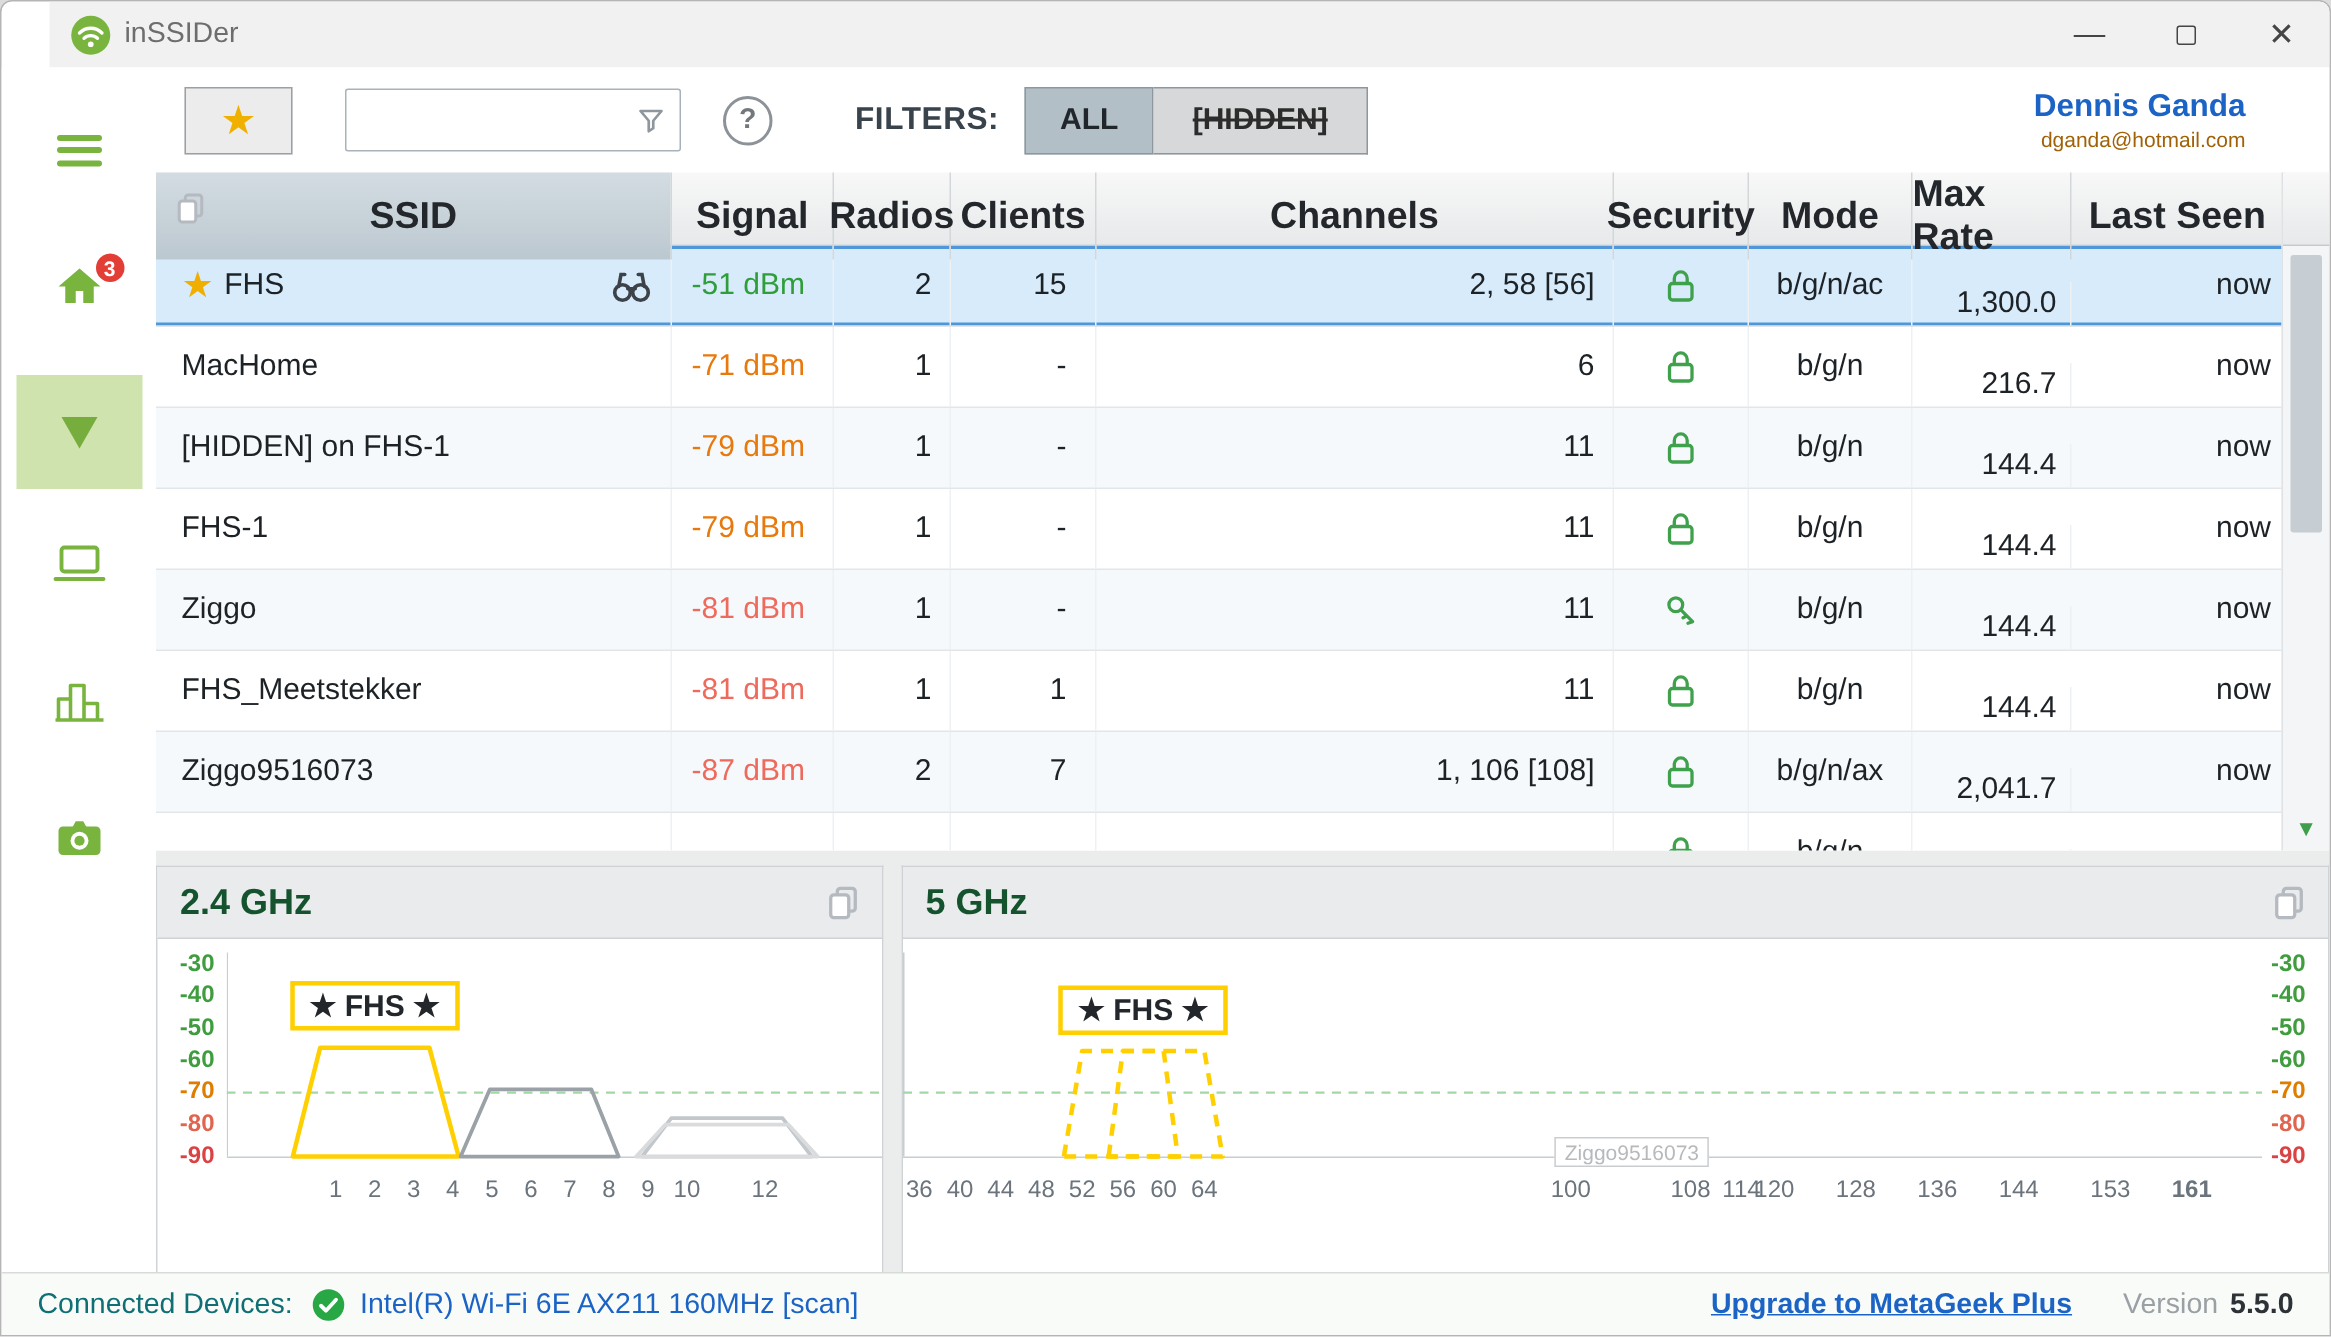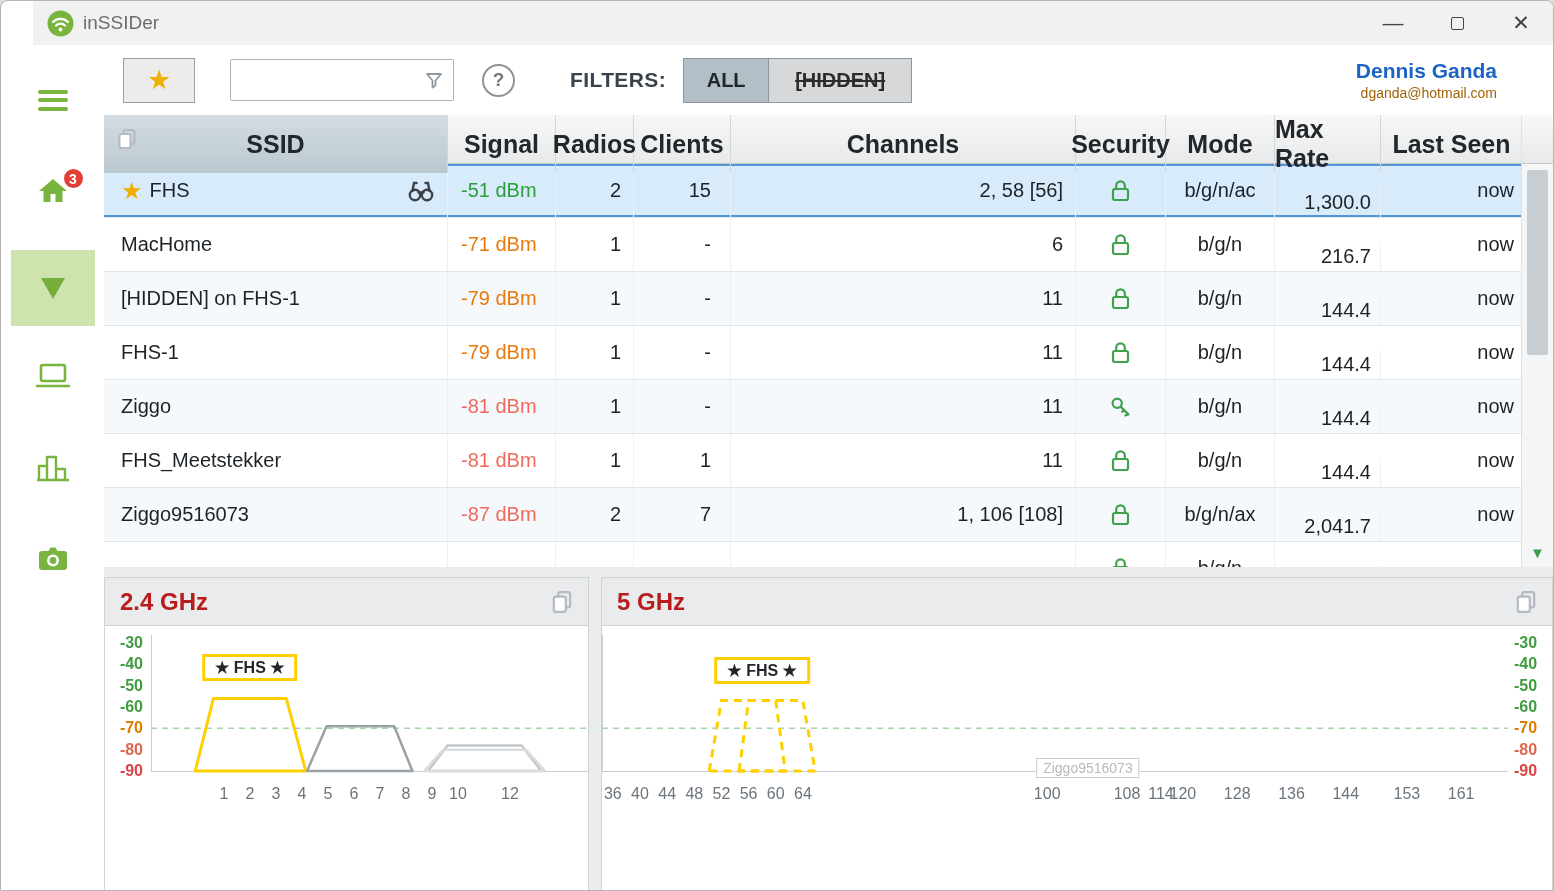--- a/index.html
+++ b/index.html
@@ -76,31 +76,31 @@
   .vs-cap { height:49px; background:linear-gradient(#f8f8f8,#e7e9ea); border-bottom:1px solid #c6cacd; }
   .vs-thumb { position:absolute; left:5px; right:5px; top:55px; height:185px; background:#c7ced3; border-radius:2px; }
   .vs-down { position:absolute; bottom:2px; left:0; right:0; height:26px; display:flex; align-items:center; justify-content:center; color:#3f9d4b; font-size:15px; }
 
   
   .charts { flex:1; background:#ebecec; display:flex; gap:12px; padding-top:10px; min-height:0; }
   .chart-panel { background:#fff; border:1px solid #d0d3d5; border-bottom:none; display:flex; flex-direction:column; }
   .panel-24 { width:485px; flex:0 0 auto; }
   .panel-5 { flex:1; min-width:0; }
   .chart-header { height:48px; background:#e9ebec; border-bottom:1px solid #d0d3d5; display:flex; align-items:center; justify-content:space-between; padding:0 15px; flex:0 0 auto; }
-  .chart-title { font-size:24px; font-weight:bold; color:#b91c1c; }
+  .chart-title { font-size:24px; font-weight:bold; color:#14532d; }
   .chart-body { flex:1; display:flex; padding-top:5px; min-height:0; }
   .ylabels { width:46px; position:relative; flex:0 0 auto; }
   .ylabels.right { width:44px; }
   .ytick { position:absolute; right:8px; transform:translateY(-50%); font-size:16px; font-weight:bold; }
   .ylabels.right .ytick { right:auto; left:6px; }
   .plot-wrap { flex:1; min-width:0; }
   .plot { height:150px; position:relative; overflow:hidden; }
   .xlabels { height:26px; position:relative; }
   .xtick { position:absolute; top:4px; transform:translateX(-50%); font-size:16px; color:#6b747c; }
-  .net-label { position:absolute; transform:translateX(-50%); background:#fff; border:3px solid #ffcf00; padding:1px 10px; font-size:16px; font-weight:bold; color:#23272b; white-space:nowrap; }
+  .net-label { position:absolute; transform:translateX(-50%); background:#fff; border:3px solid #ffcf00; padding:1px 10px; font-size:20px; font-weight:bold; color:#23272b; white-space:nowrap; }
   .net-label.muted { border:1.5px solid #c9cdd0; font-size:14px; color:#b6babd; padding:1px 6px; font-weight:normal; }
 
   
   .statusbar { height:42px; border-top:1px solid #d8dcd8; background:#f8fbf8; display:flex; align-items:center; padding:0 24px; flex:0 0 auto; font-size:19px; }
   .sb-label { color:#0f6f74; }
   .check-icon { margin-left:13px; flex:0 0 auto; }
   .adapter { margin-left:10px; color:#1b63c5; }
   .upgrade { margin-left:auto; color:#1b63c5; font-weight:bold; text-decoration:underline; }
   .version-label { margin-left:34px; color:#9aa0a4; }
   .version-value { margin-left:8px; color:#2d3237; font-weight:bold; }
@@ -444,33 +444,44 @@
                   <div class="xtick" style="left: 173.735px;">60</div>
                   <div class="xtick" style="left: 200.881px;">64</div>
                   <div class="xtick" style="left: 445.196px;">100</div>
                   <div class="xtick" style="left: 525px;">108</div>
                   <div class="xtick" style="left: 522px; margin-left: 37px;">114</div>
                   <div class="xtick" style="left: 580.926px;">120</div>
                   <div class="xtick" style="left: 635.218px;">128</div>
                   <div class="xtick" style="left: 689.51px;">136</div>
                   <div class="xtick" style="left: 743.802px;">144</div>
                   <div class="xtick" style="left: 804.881px;">153</div>
-                  <div class="xtick" style="left: 859.173px;">161</div>
+                  <div class="xtick" style="left: 859.173px; font-weight: bold;">161</div>
                 </div>
             </div>
             <div class="ylabels right">
                 <div class="ytick" style="top: 12px; color: rgb(63, 157, 63);">-30</div>
                 <div class="ytick" style="top: 33.3333px; color: rgb(63, 157, 63);">-40</div>
                 <div class="ytick" style="top: 54.6667px; color: rgb(63, 157, 63);">-50</div>
                 <div class="ytick" style="top: 76px; color: rgb(63, 157, 63);">-60</div>
                 <div class="ytick" style="top: 97.3333px; color: rgb(223, 125, 0);">-70</div>
                 <div class="ytick" style="top: 118.667px; color: rgb(224, 101, 79);">-80</div>
                 <div class="ytick" style="top: 140px; color: rgb(218, 67, 67);">-90</div>
               </div>
           </div>
         </div>
       </div>
 
     </div>
   </div>
 
+  <div class="statusbar">
+    <span class="sb-label">Connected Devices:</span>
+    <svg class="check-icon" width="22" height="22" viewBox="0 0 22 22">
+      <circle cx="11" cy="11" r="10.5" fill="#28a745"></circle>
+      <path d="M6 11.5 l3.3 3.3 L16 7.5" fill="none" stroke="#fff" stroke-width="2.6" stroke-linecap="round" stroke-linejoin="round"></path>
+    </svg>
+    <span class="adapter">Intel(R) Wi-Fi 6E AX211 160MHz [scan]</span>
+    <span class="upgrade">Upgrade to MetaGeek Plus</span>
+    <span class="version-label">Version</span>
+    <span class="version-value">5.5.0</span>
+  </div>
 
 </div>
 
 </body></html>

